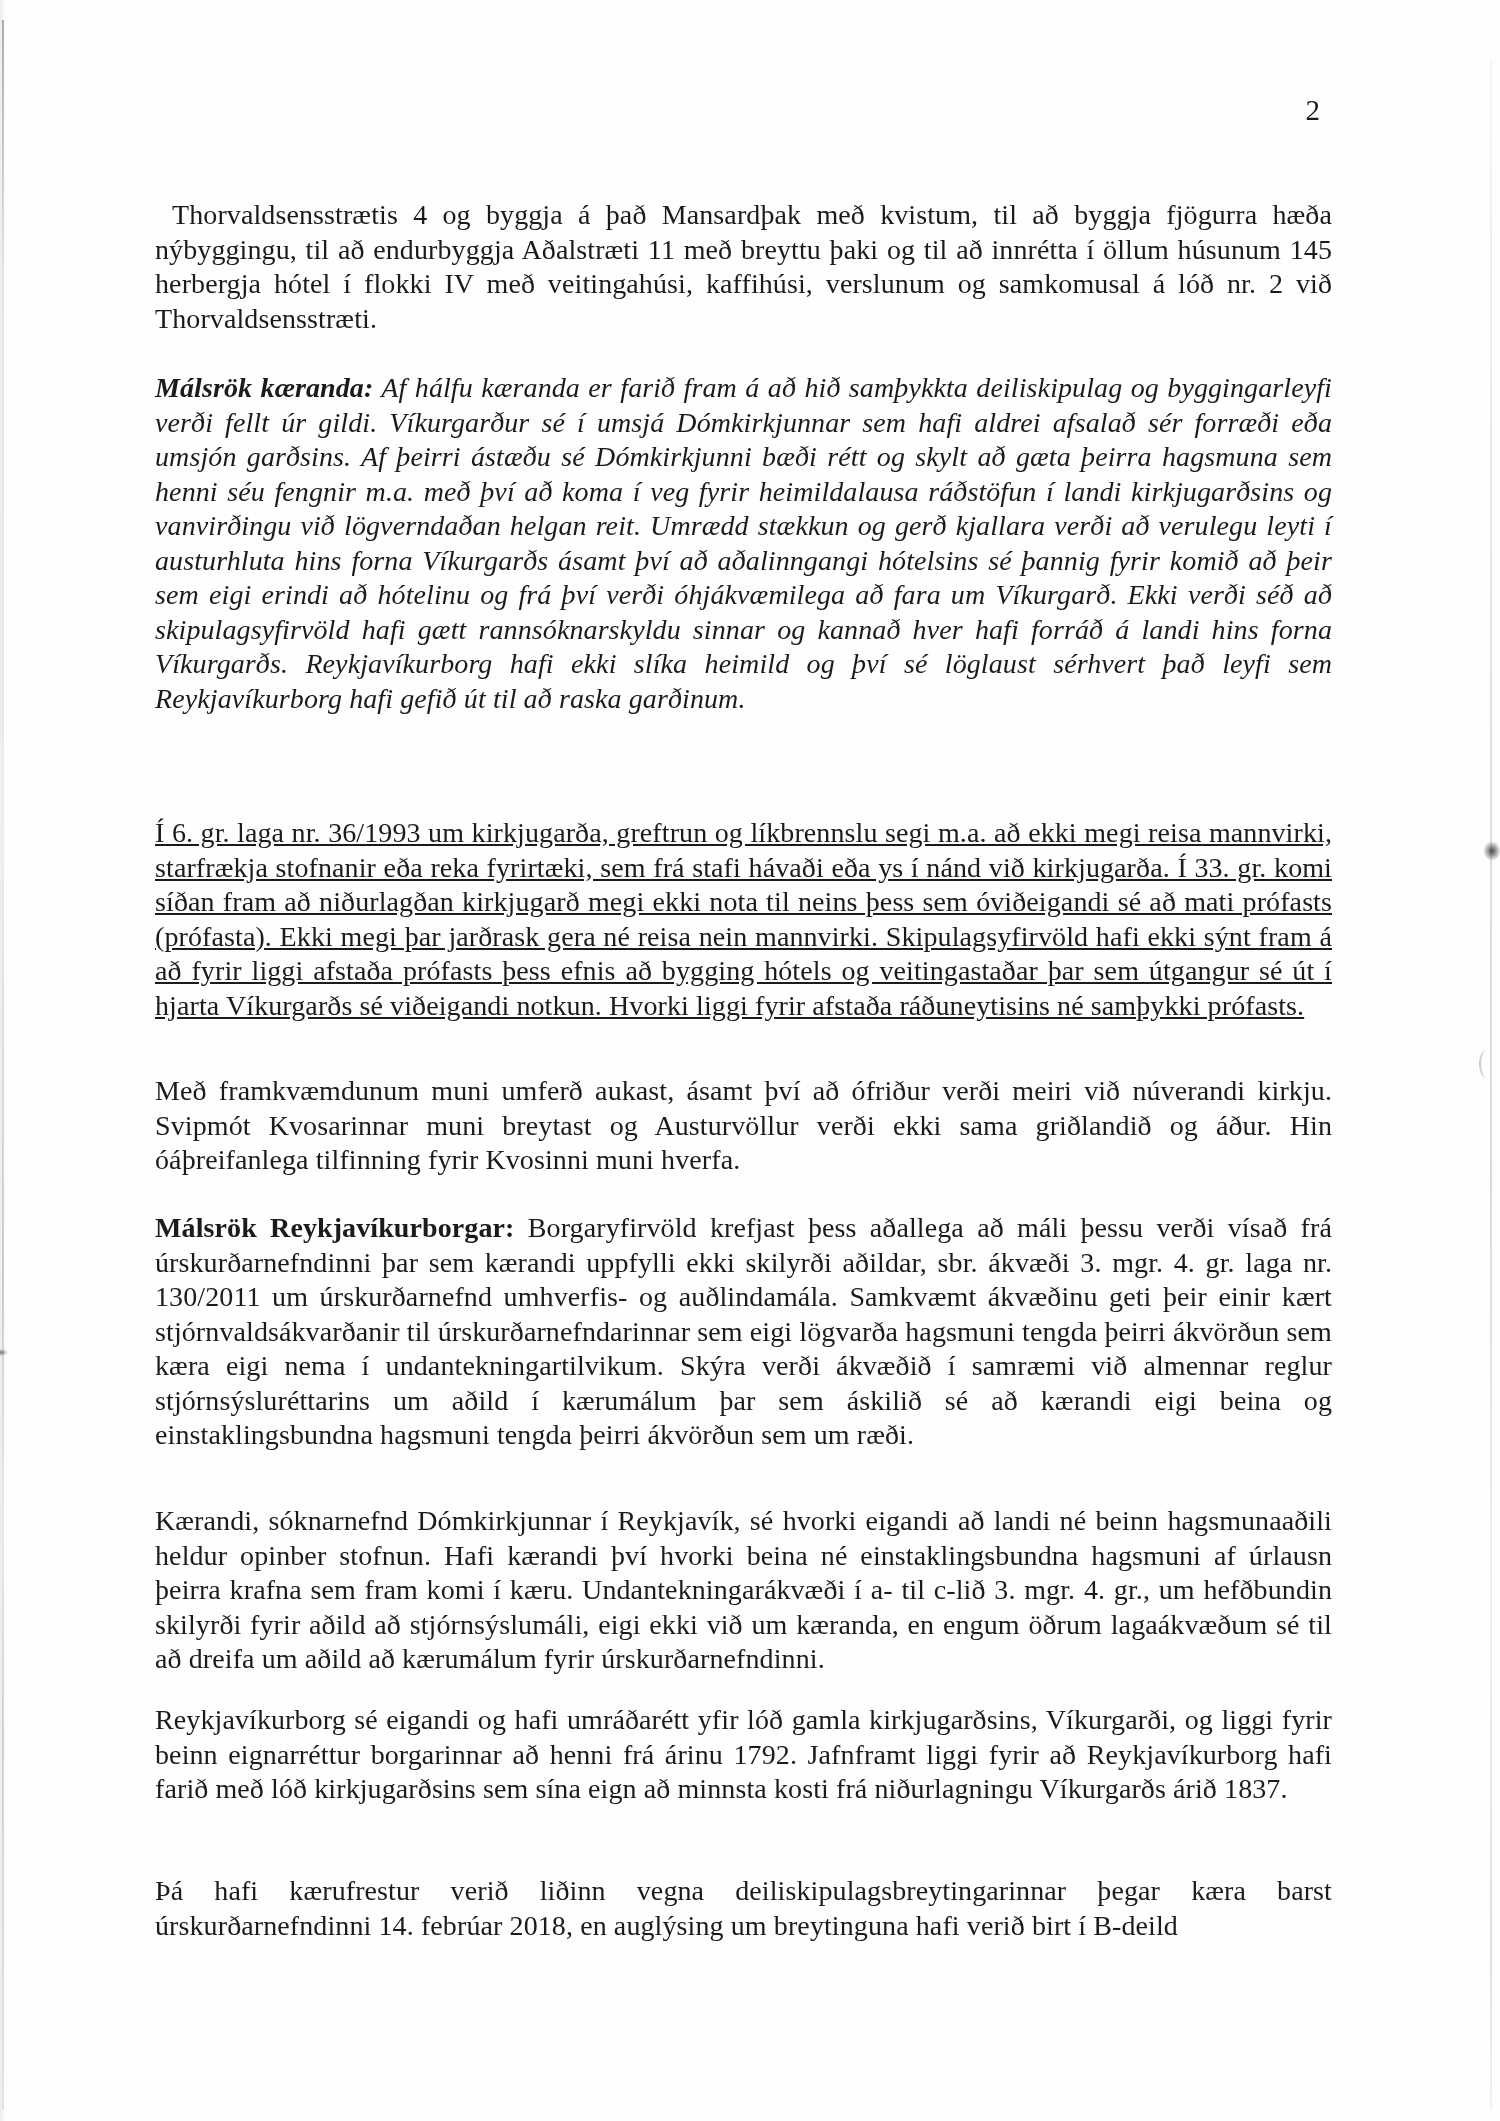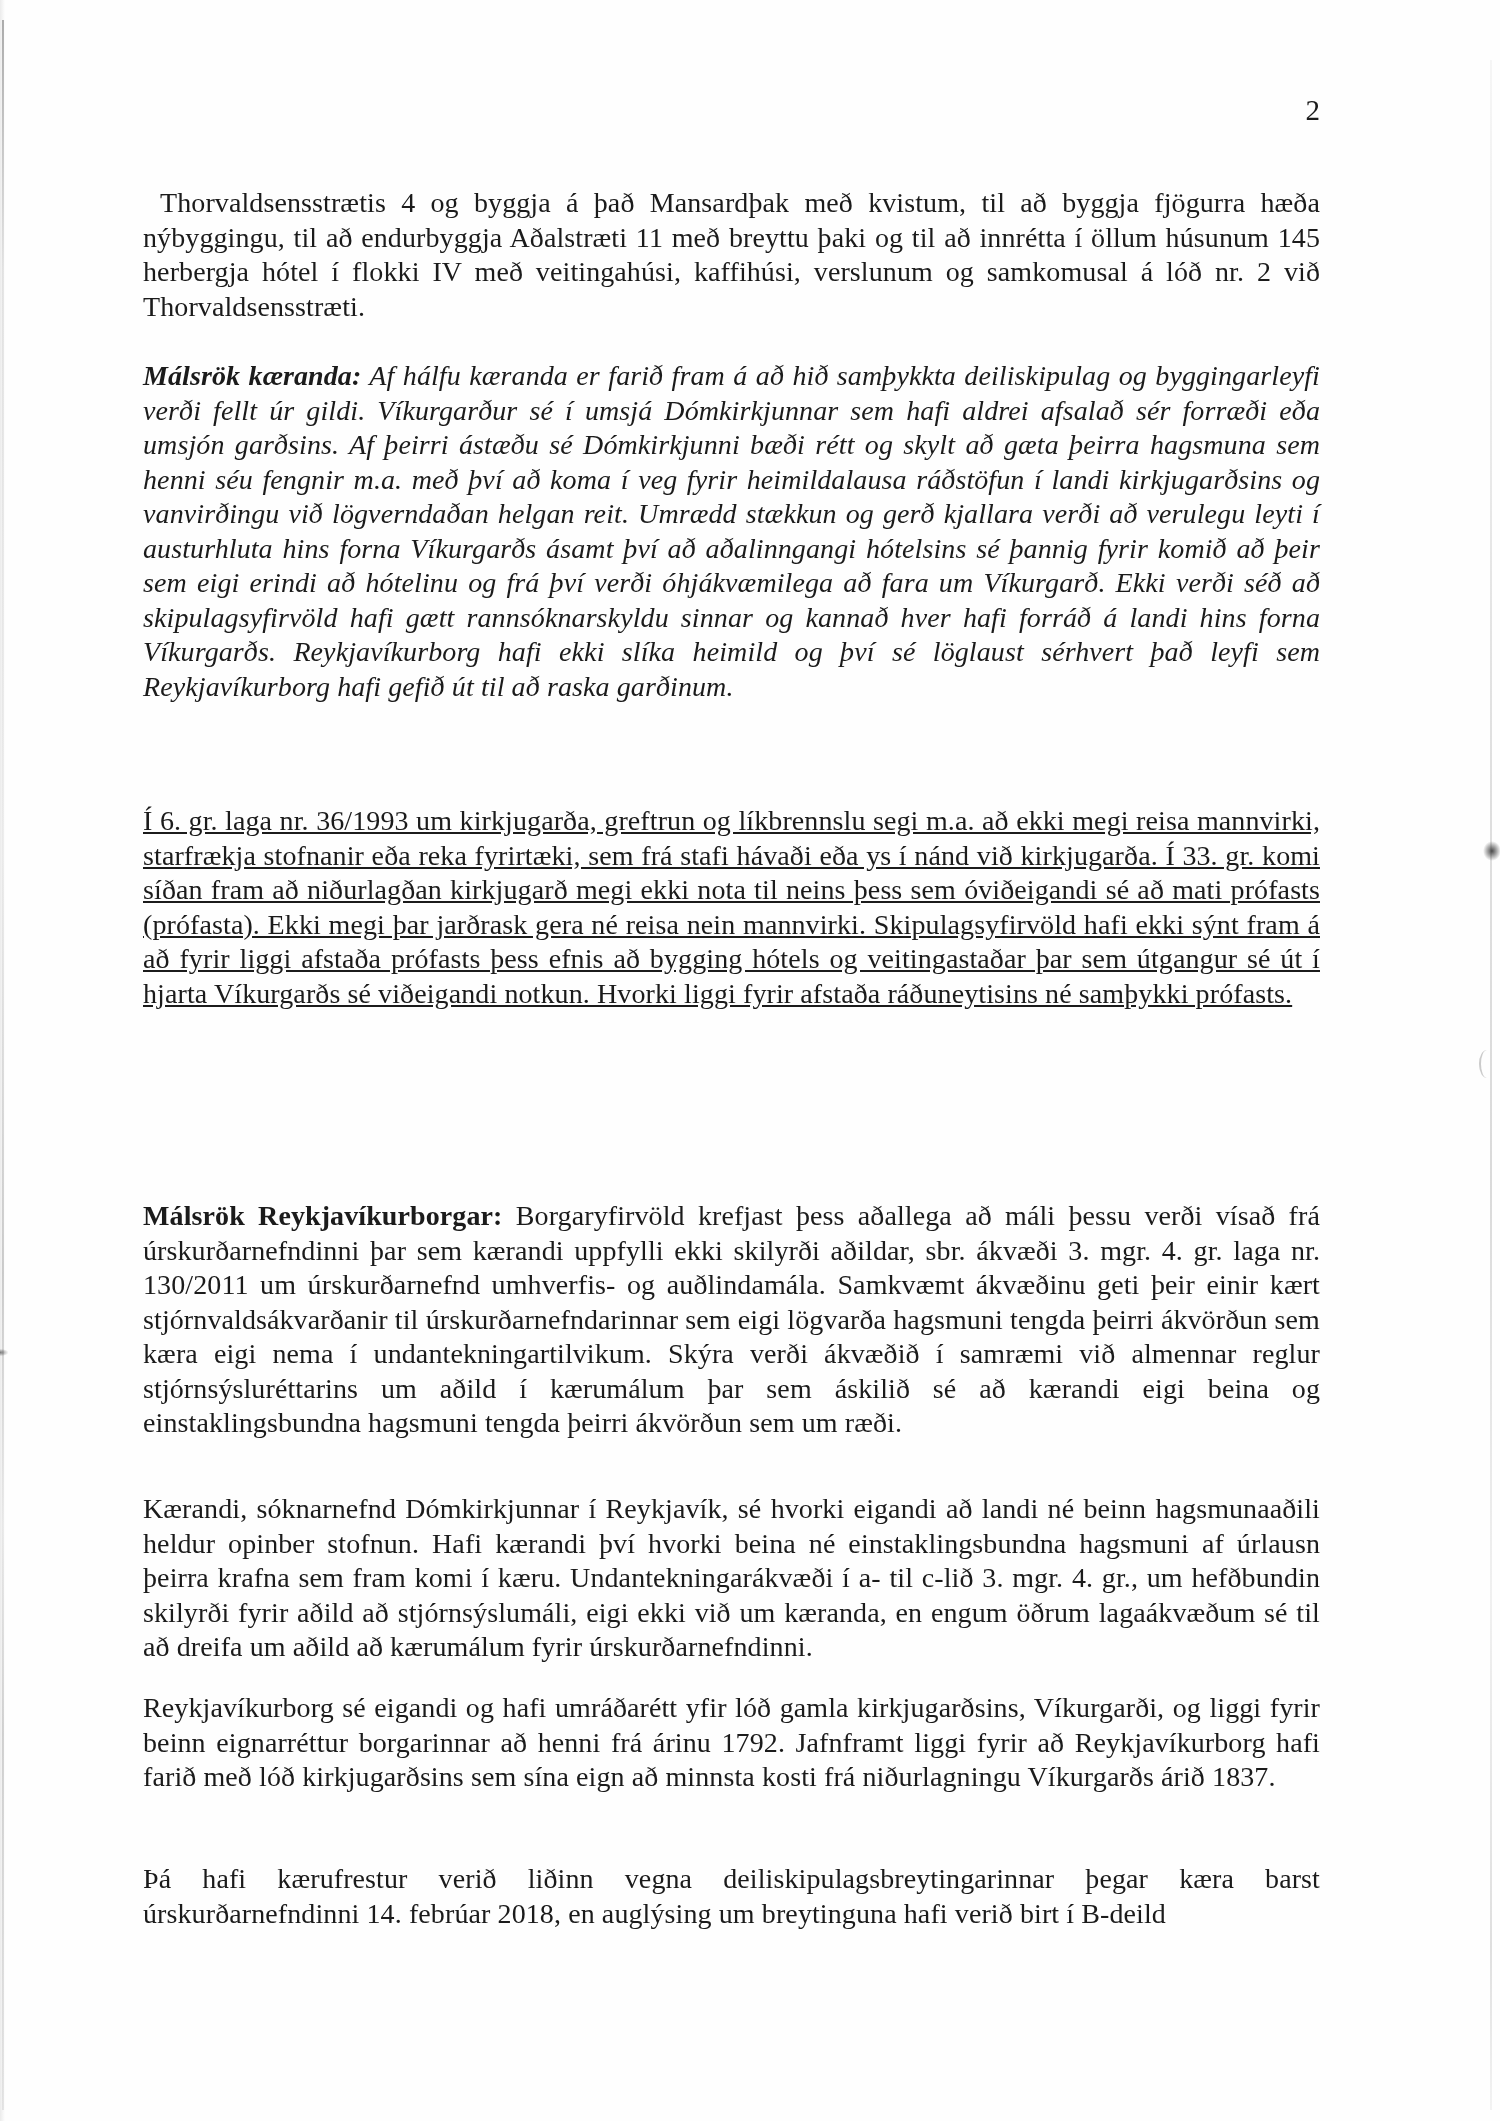--- a/index.html
+++ b/index.html
@@ -74,21 +74,21 @@
     left: 143px; top: 93px;
     width: 1177px;
     text-align: right;
     font-size: 29px;
     line-height: 34px;
   }
   .para {
     position: absolute;
     left: 143px;
     width: 1177px;
-    margin: 0;
+    margin: 12px;
     font-size: 28px;
     line-height: 34.5px;
     text-align: justify;
     letter-spacing: 0.1px;
   }
   .para .lead { font-weight: bold; }
   #p1 { top: 186px; text-indent: 17px; }
   #p2 { top: 359px; font-style: italic; }
   #p3 { top: 804px; text-decoration: underline; }
   #p4 { top: 1062px; }
@@ -110,20 +110,21 @@
   <div class="left-tick"></div>
 
   <div class="pagenum">2</div>
 
   <p class="para" id="p1"><span>Thorvaldsensstrætis 4 og byggja á það Mansardþak með kvistum, til að byggja fjögurra hæða nýbyggingu, til að endurbyggja Aðalstræti 11 með breyttu þaki og til að innrétta í öllum húsunum 145 herbergja hótel í flokki IV með veitingahúsi, kaffihúsi, verslunum og samkomusal á lóð nr. 2 við Thorvaldsensstræti.</span></p>
 
   <p class="para" id="p2"><b class="lead">Málsrök kæranda:</b> <span>Af hálfu kæranda er farið fram á að hið samþykkta deiliskipulag og byggingarleyfi verði fellt úr gildi. Víkurgarður sé í umsjá Dómkirkjunnar sem hafi aldrei afsalað sér forræði eða umsjón garðsins. Af þeirri ástæðu sé Dómkirkjunni bæði rétt og skylt að gæta þeirra hagsmuna sem henni séu fengnir m.a. með því að koma í veg fyrir heimildalausa ráðstöfun í landi kirkjugarðsins og vanvirðingu við lögverndaðan helgan reit. Umrædd stækkun og gerð kjallara verði að verulegu leyti í austurhluta hins forna Víkurgarðs ásamt því að aðalinngangi hótelsins sé þannig fyrir komið að þeir sem eigi erindi að hótelinu og frá því verði óhjákvæmilega að fara um Víkurgarð. Ekki verði séð að skipulagsyfirvöld hafi gætt rannsóknarskyldu sinnar og kannað hver hafi forráð á landi hins forna Víkurgarðs. Reykjavíkurborg hafi ekki slíka heimild og því sé löglaust sérhvert það leyfi sem Reykjavíkurborg hafi gefið út til að raska garðinum.</span></p>
 
   <p class="para" id="p3"><span>Í 6. gr. laga nr. 36/1993 um kirkjugarða, greftrun og líkbrennslu segi m.a. að ekki megi reisa mannvirki, starfrækja stofnanir eða reka fyrirtæki, sem frá stafi hávaði eða ys í nánd við kirkjugarða. Í 33. gr. komi síðan fram að niðurlagðan kirkjugarð megi ekki nota til neins þess sem óviðeigandi sé að mati prófasts (prófasta). Ekki megi þar jarðrask gera né reisa nein mannvirki. Skipulagsyfirvöld hafi ekki sýnt fram á að fyrir liggi afstaða prófasts þess efnis að bygging hótels og veitingastaðar þar sem útgangur sé út í hjarta Víkurgarðs sé viðeigandi notkun. Hvorki liggi fyrir afstaða ráðuneytisins né samþykki prófasts.</span></p>
 
+  <p class="para" id="p4"><span>Með framkvæmdunum muni umferð aukast, ásamt því að ófriður verði meiri við núverandi kirkju. Svipmót Kvosarinnar muni breytast og Austurvöllur verði ekki sama griðlandið og áður. Hin óáþreifanlega tilfinning fyrir Kvosinni muni hverfa.</span></p>
 
   <p class="para" id="p5"><b class="lead">Málsrök Reykjavíkurborgar:</b> <span>Borgaryfirvöld krefjast þess aðallega að máli þessu verði vísað frá úrskurðarnefndinni þar sem kærandi uppfylli ekki skilyrði aðildar, sbr. ákvæði 3. mgr. 4. gr. laga nr. 130/2011 um úrskurðarnefnd umhverfis- og auðlindamála. Samkvæmt ákvæðinu geti þeir einir kært stjórnvaldsákvarðanir til úrskurðarnefndarinnar sem eigi lögvarða hagsmuni tengda þeirri ákvörðun sem kæra eigi nema í undantekningartilvikum. Skýra verði ákvæðið í samræmi við almennar reglur stjórnsýsluréttarins um aðild í kærumálum þar sem áskilið sé að kærandi eigi beina og einstaklingsbundna hagsmuni tengda þeirri ákvörðun sem um ræði.</span></p>
 
   <p class="para" id="p6"><span>Kærandi, sóknarnefnd Dómkirkjunnar í Reykjavík, sé hvorki eigandi að landi né beinn hagsmunaaðili heldur opinber stofnun. Hafi kærandi því hvorki beina né einstaklingsbundna hagsmuni af úrlausn þeirra krafna sem fram komi í kæru. Undantekningarákvæði í a- til c-lið 3. mgr. 4. gr., um hefðbundin skilyrði fyrir aðild að stjórnsýslumáli, eigi ekki við um kæranda, en engum öðrum lagaákvæðum sé til að dreifa um aðild að kærumálum fyrir úrskurðarnefndinni.</span></p>
 
   <p class="para" id="p7"><span>Reykjavíkurborg sé eigandi og hafi umráðarétt yfir lóð gamla kirkjugarðsins, Víkurgarði, og liggi fyrir beinn eignarréttur borgarinnar að henni frá árinu 1792. Jafnframt liggi fyrir að Reykjavíkurborg hafi farið með lóð kirkjugarðsins sem sína eign að minnsta kosti frá niðurlagningu Víkurgarðs árið 1837.</span></p>
 
   <p class="para" id="p8"><span>Þá hafi kærufrestur verið liðinn vegna deiliskipulagsbreytingarinnar þegar kæra barst úrskurðarnefndinni 14. febrúar 2018, en auglýsing um breytinguna hafi verið birt í B-deild</span></p>
 
 </main>

